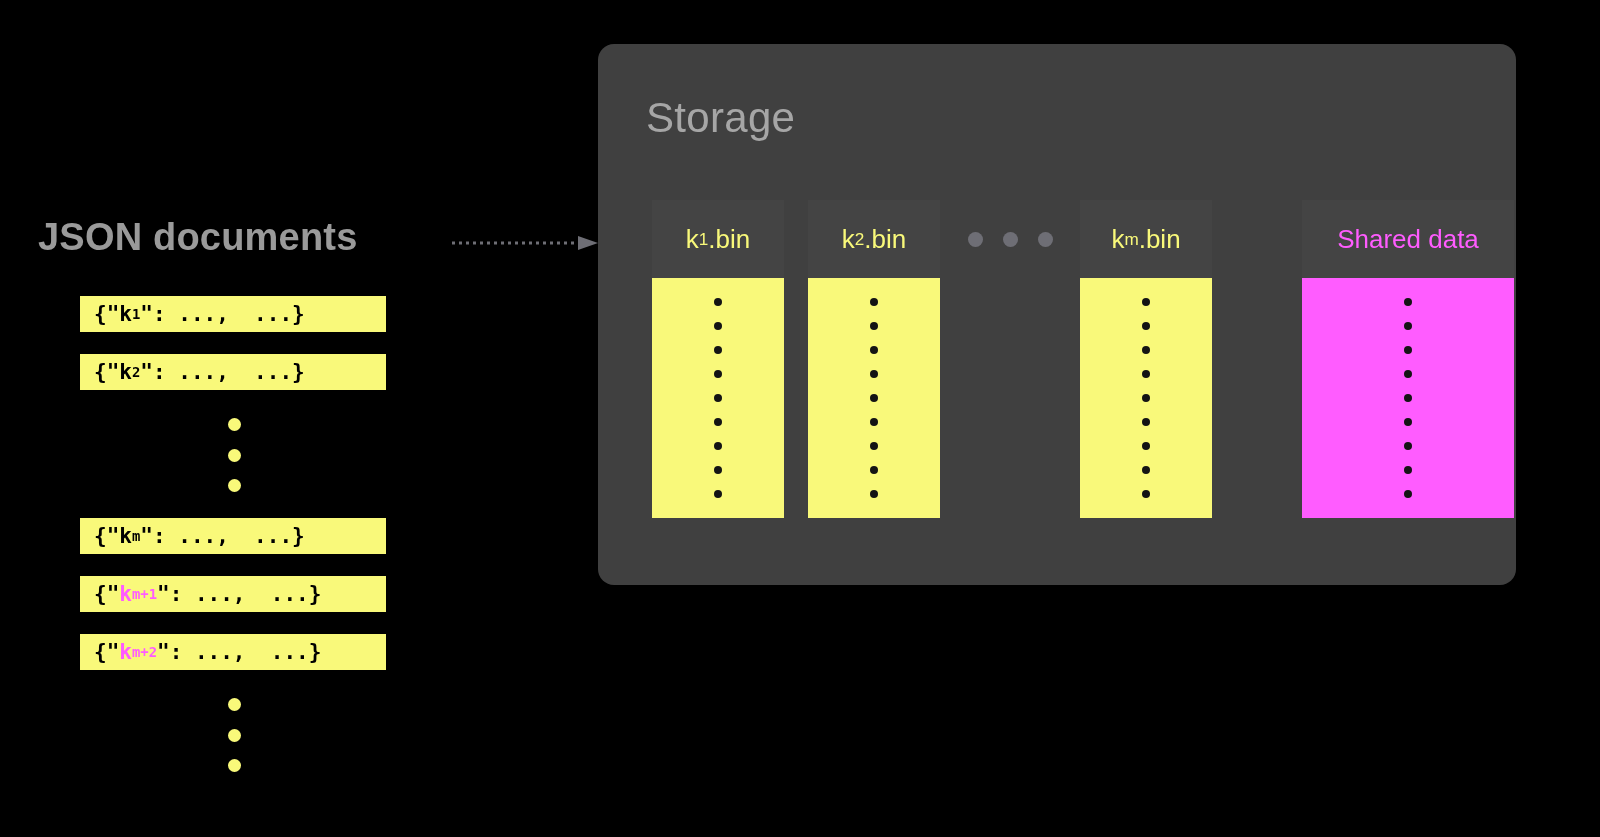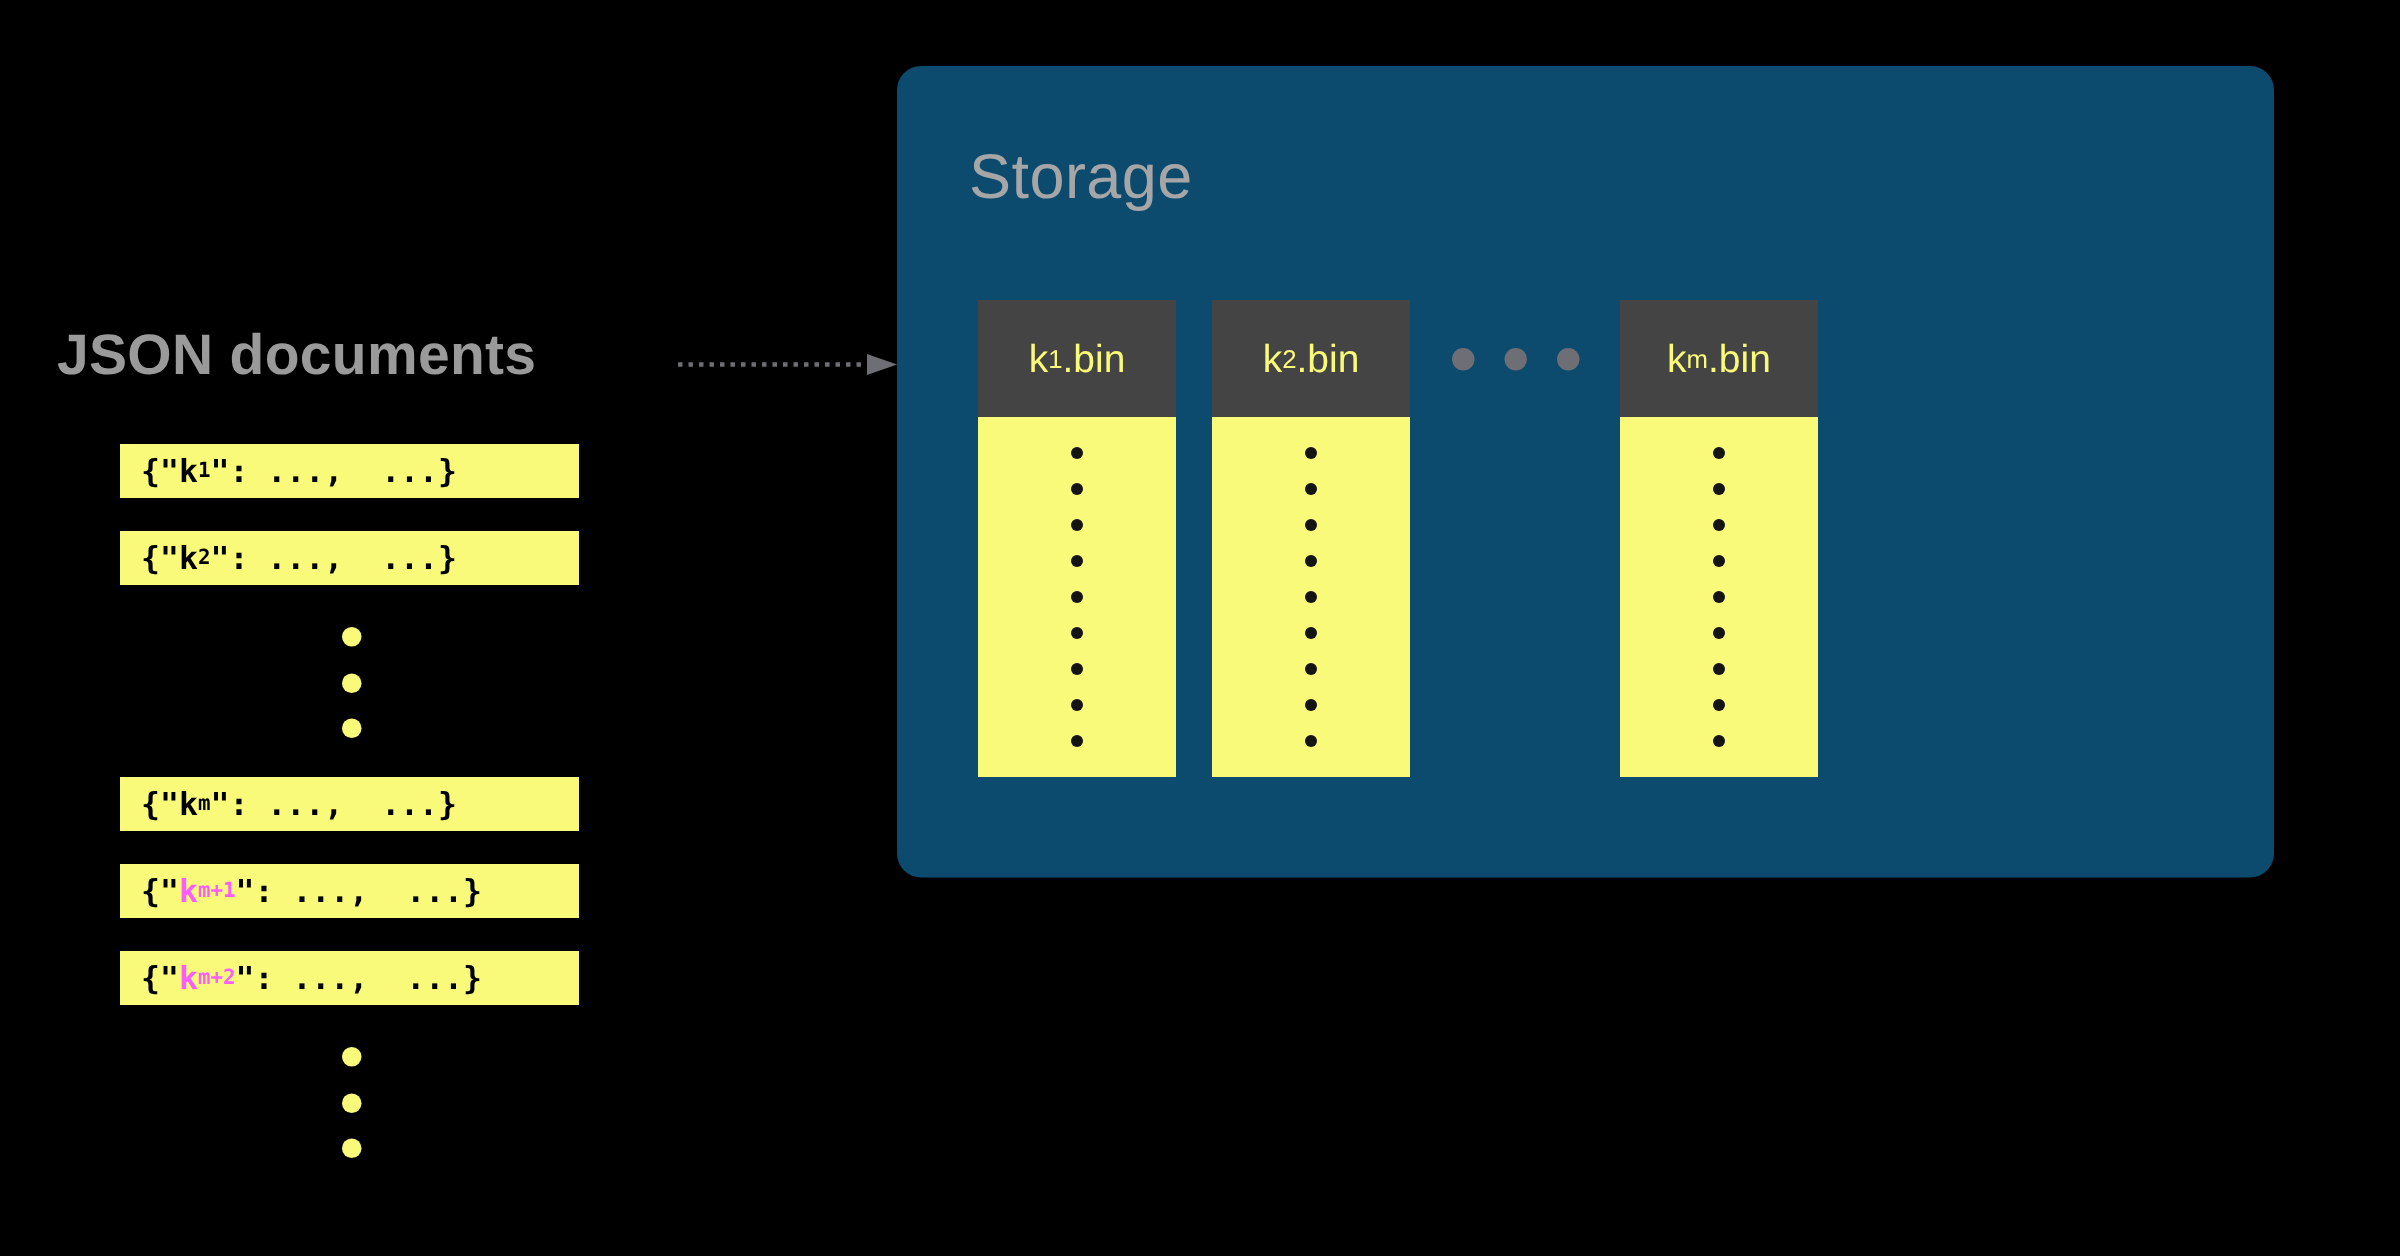--- a/index.html
+++ b/index.html
@@ -85,21 +85,21 @@
     height: 16px;
   }
 
   
   #storage-panel {
     position: absolute;
     left: 598px;
     top: 44px;
     width: 918px;
     height: 541px;
-    background: #0c4a6e;
+    background: #404040;
     border-radius: 16px;
   }
 
   #storage-title {
     position: absolute;
     left: 48px;
     top: 50px;
     font-size: 42px;
     color: #a6a6a6;
     letter-spacing: 0.3px;
@@ -269,15 +269,29 @@
         <span class="d"></span>
         <span class="d"></span>
         <span class="d"></span>
         <span class="d"></span>
         <span class="d"></span>
         <span class="d"></span>
         <span class="d"></span>
       </div>
     </div>
 
+    <div class="bin shared">
+      <div class="bin-header pink-text">Shared data</div>
+      <div class="bin-body pink">
+        <span class="d"></span>
+        <span class="d"></span>
+        <span class="d"></span>
+        <span class="d"></span>
+        <span class="d"></span>
+        <span class="d"></span>
+        <span class="d"></span>
+        <span class="d"></span>
+        <span class="d"></span>
+      </div>
+    </div>
 
   </div>
 </div>
 
 </body></html>

